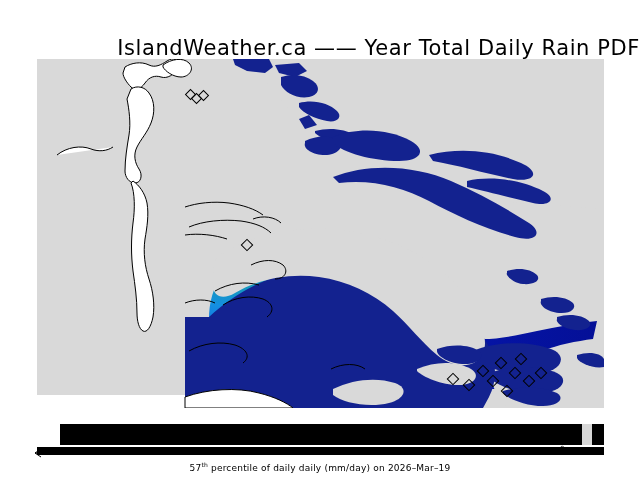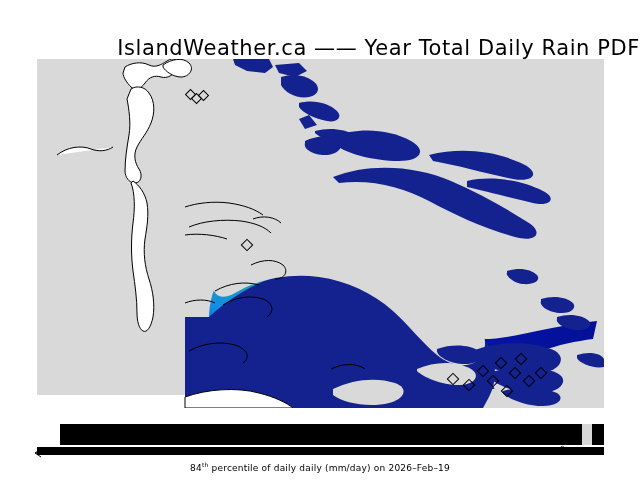--- a/index.html
+++ b/index.html
@@ -371,13 +371,13 @@
   <div id="colorbar-endcap"></div>
 </div>
 <div id="colorbar-ticks"></div>
 <div id="colorbar-arrow">
   <svg width="26" height="12" viewBox="0 0 26 12">
     <path d="M 1,7 L 24,7 M 1,7 L 7,3 M 1,7 L 7,11" stroke="#000000" stroke-width="1" fill="none"></path>
   </svg>
 </div>
 <div id="colorbar-minlabel">0</div>
 
-<div id="caption"><span>84</span><sup>th</sup><span> percentile of daily daily (mm/day) on </span><span>2026–Feb–19</span></div>
+<div id="caption"><span>57</span><sup>th</sup><span> percentile of daily daily (mm/day) on </span><span>2026–Mar–19</span></div>
 
 </body></html>

